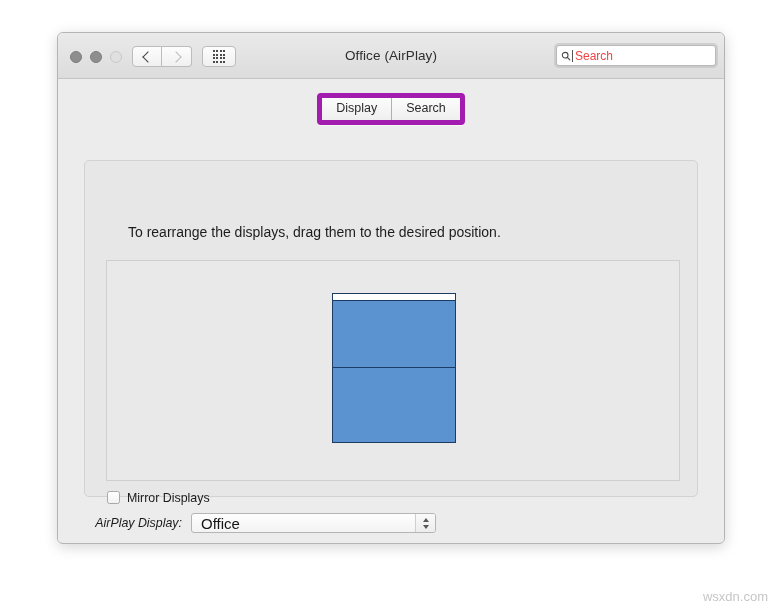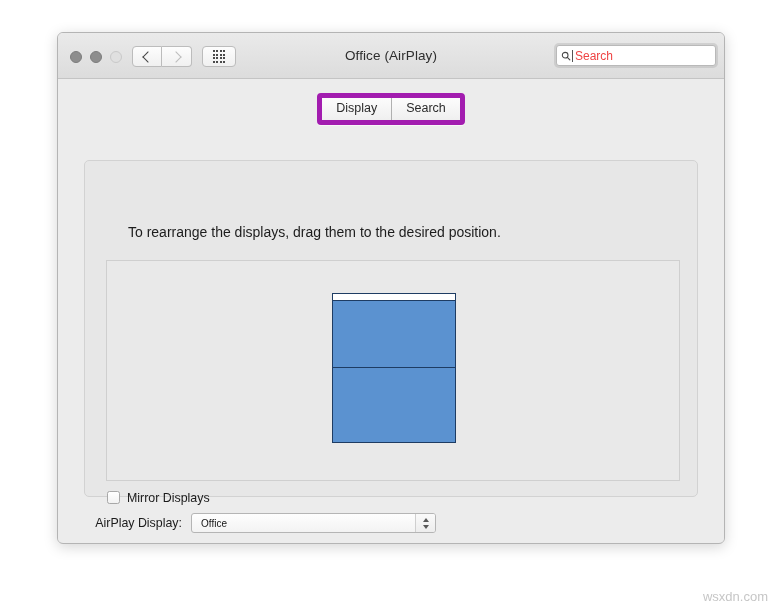--- a/index.html
+++ b/index.html
@@ -275,33 +275,34 @@
     display: flex;
     align-items: center;
   }
   .airplay-label {
     font-size: 12.4px;
     color: #1b1b1b;
     width: 107px;
     text-align: right;
     padding-right: 9px;
     box-sizing: border-box;
+    font-style: italic;
   }
   .popup {
     position: relative;
     width: 245px;
     height: 20px;
     background: linear-gradient(to bottom, #fefefe, #f3f3f3);
     border: 1px solid #b5b5b5;
     border-radius: 3px;
     box-sizing: border-box;
     display: flex;
     align-items: center;
     padding-left: 9px;
-    font-size: 10px;
+    font-size: 15px;
     color: #151515;
   }
   .popup-arrows {
     position: absolute;
     right: 0; top: 0; bottom: 0;
     width: 19px;
     border-left: 1px solid #cfcfcf;
     background: linear-gradient(to bottom, #fafafa, #ededed);
     border-radius: 0 2px 2px 0;
     display: flex;

